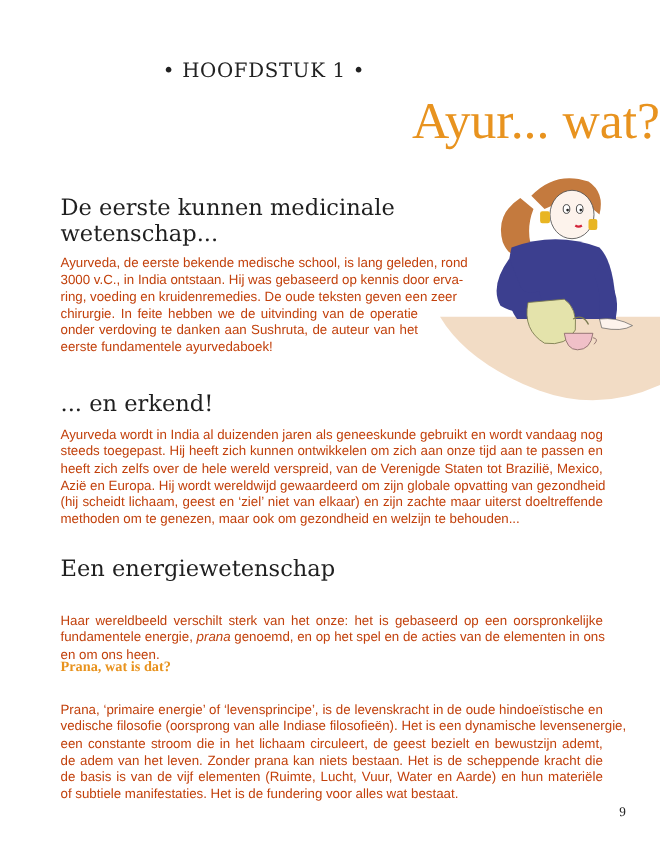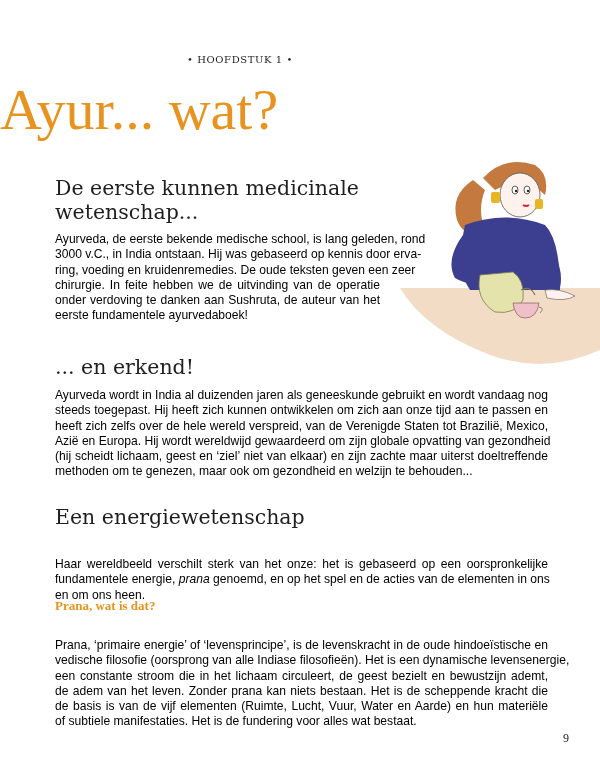--- a/index.html
+++ b/index.html
@@ -2,39 +2,39 @@
 <html><head>
 <meta charset="utf-8">
 <style>
   html, body { margin:0; padding:0; }
   body {
     width:600px; height:777px; background:#ffffff; position:relative; overflow:hidden;
     color:#1f1f1f;
   }
   .chapter-label {
     position:absolute; left:0; width:480px; top:54px; text-align:center;
-    font-family:"DejaVu Serif", serif; font-size:10px; letter-spacing:0.6px; color:#222;
+    font-family:"DejaVu Serif", serif; font-size:18px; letter-spacing:0.6px; color:#222;
   }
   .chapter-title {
-    position:absolute; left:0; width:600px; top:82px; text-align:left;
-    font-family:"Liberation Serif", serif; font-size:58px; color:#e8931f; line-height:56px;
+    position:absolute; left:0; width:600px; top:82px; text-align:right;
+    font-family:"Liberation Serif", serif; font-size:47px; color:#e8931f; line-height:56px;
   }
   .h2 {
     position:absolute; left:55px;
     font-family:"DejaVu Serif", serif; font-size:20.5px; line-height:24px; color:#1f1f1f;
     font-weight:normal; margin:0;
   }
   .h3 {
     position:absolute; left:55px;
     font-family:"Liberation Serif", serif; font-weight:bold; font-size:13px; color:#e8931f; margin:0;
   }
   .para {
     position:absolute; left:55px; width:493px;
     font-family:"Liberation Sans", sans-serif; font-size:12.1px; line-height:15.3px;
-    text-align:justify; color:#000000; margin:0;
+    text-align:justify; color:#c2410c; margin:0;
   }
   .para .line { display:block; text-align:justify; text-align-last:justify; white-space:nowrap; }
   .para .line.last { text-align-last:left; }
   .illustration { position:absolute; left:395px; top:150px; width:205px; height:220px; }
   .page-number {
     position:absolute; left:563px; top:731px; font-family:"Liberation Serif", serif; font-size:12px; color:#222;
   }
 </style>
 </head>
 <body>

